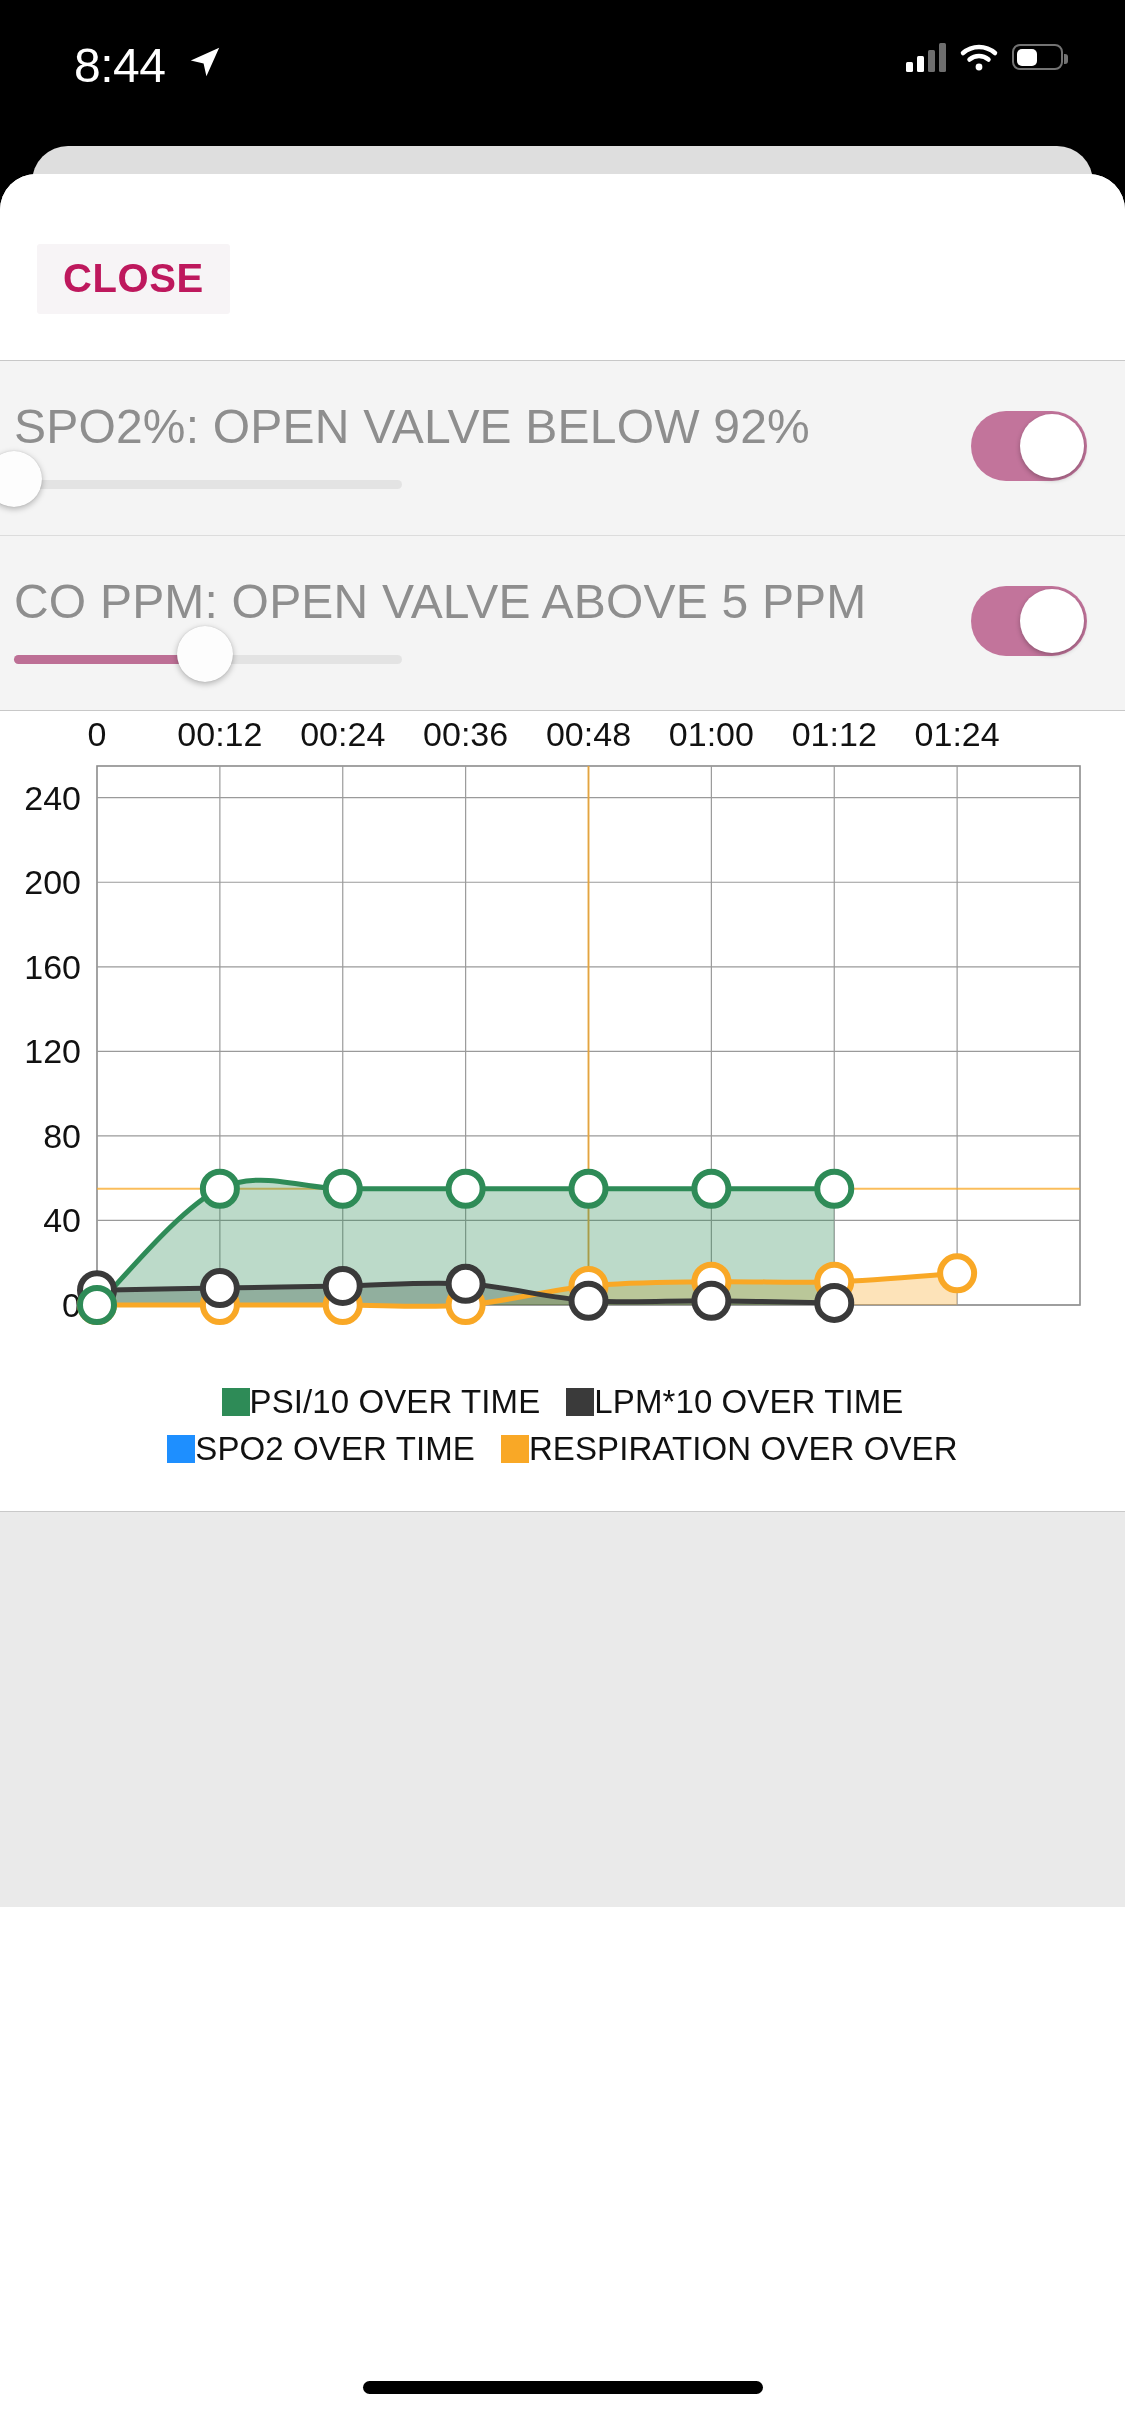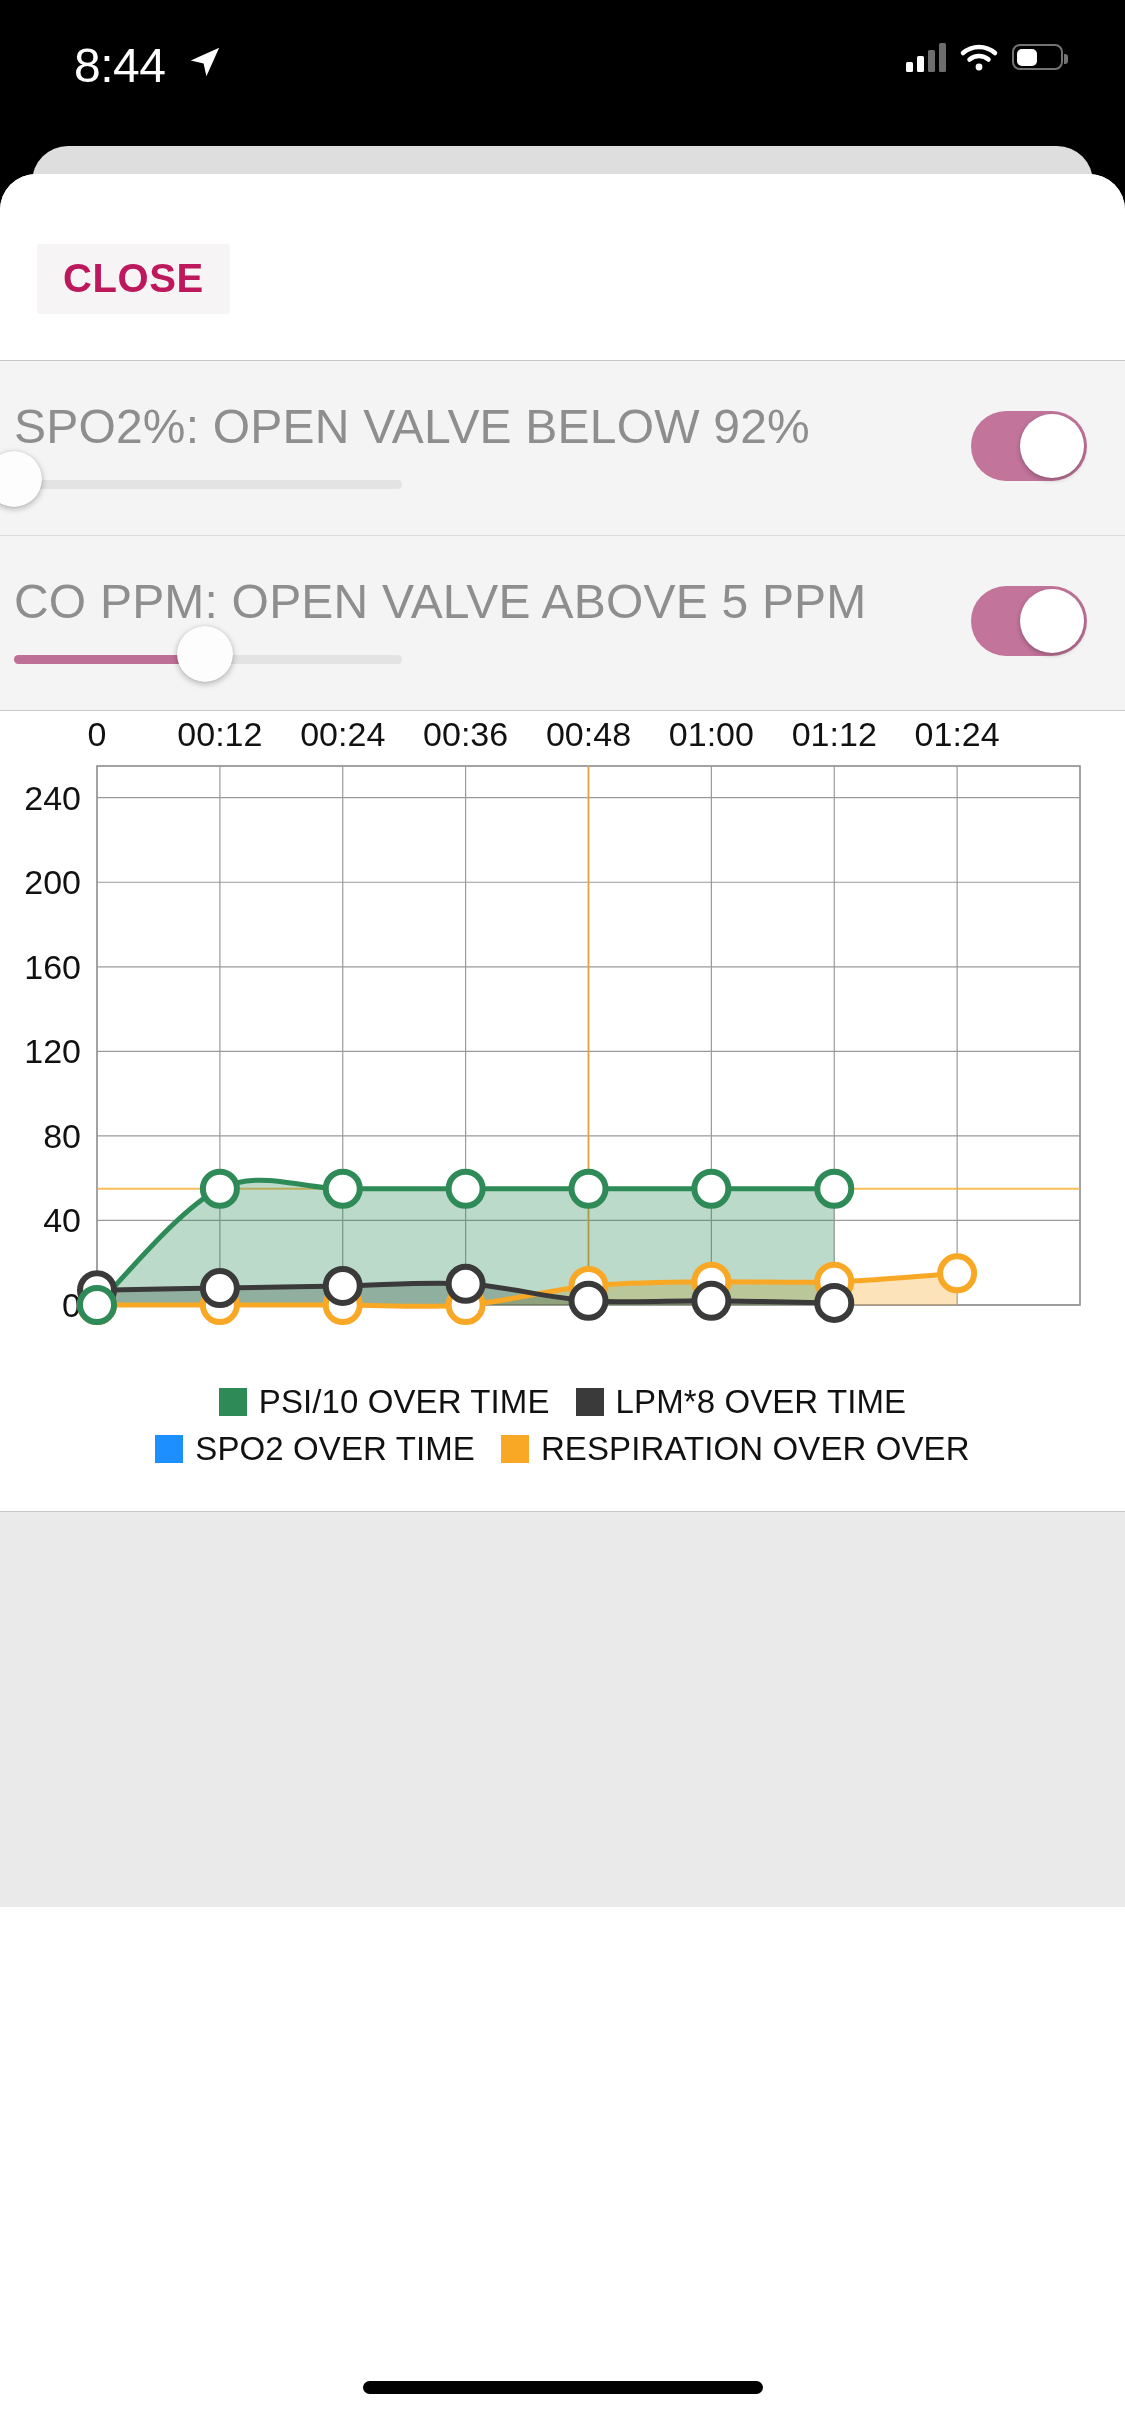--- a/index.html
+++ b/index.html
@@ -97,21 +97,21 @@
   
   .chart-area { position:relative; height:800px; background:#fff; }
   .chart-svg { display:block; }
 
   
   .legend {
     position:absolute; left:0; top:672px; width:1125px;
     display:flex; flex-direction:column; align-items:center; gap:9px;
   }
   .legend-row { display:flex; align-items:center; gap:26px; }
-  .legend-item { display:flex; align-items:center; gap:12px; }
+  .legend-item { display:flex; align-items:center; }
   .legend-swatch { width:28px; height:28px; display:block; }
   .legend-text {
     font-size:33px; color:#111; letter-spacing:0.1px;
     font-family:"Liberation Sans", sans-serif; white-space:nowrap;
   }
 
   
   .filler { background:#eaeaea; border-top:1px solid #c9c9c9; height:396px; }
 
   
@@ -249,21 +249,21 @@
         </svg>
 
       <div class="legend">
         <div class="legend-row">
           <span class="legend-item">
             <i class="legend-swatch" style="background:#2e8b57"></i>
             <span class="legend-text">PSI/10 OVER TIME</span>
           </span>
           <span class="legend-item">
             <i class="legend-swatch" style="background:#3a3a3a"></i>
-            <span class="legend-text">LPM*8 OVER TIME</span>
+            <span class="legend-text">LPM*10 OVER TIME</span>
           </span>
         </div>
         <div class="legend-row">
           <span class="legend-item">
             <i class="legend-swatch" style="background:#1e8fff"></i>
             <span class="legend-text">SPO2 OVER TIME</span>
           </span>
           <span class="legend-item">
             <i class="legend-swatch" style="background:#f9a826"></i>
             <span class="legend-text">RESPIRATION OVER OVER</span>

